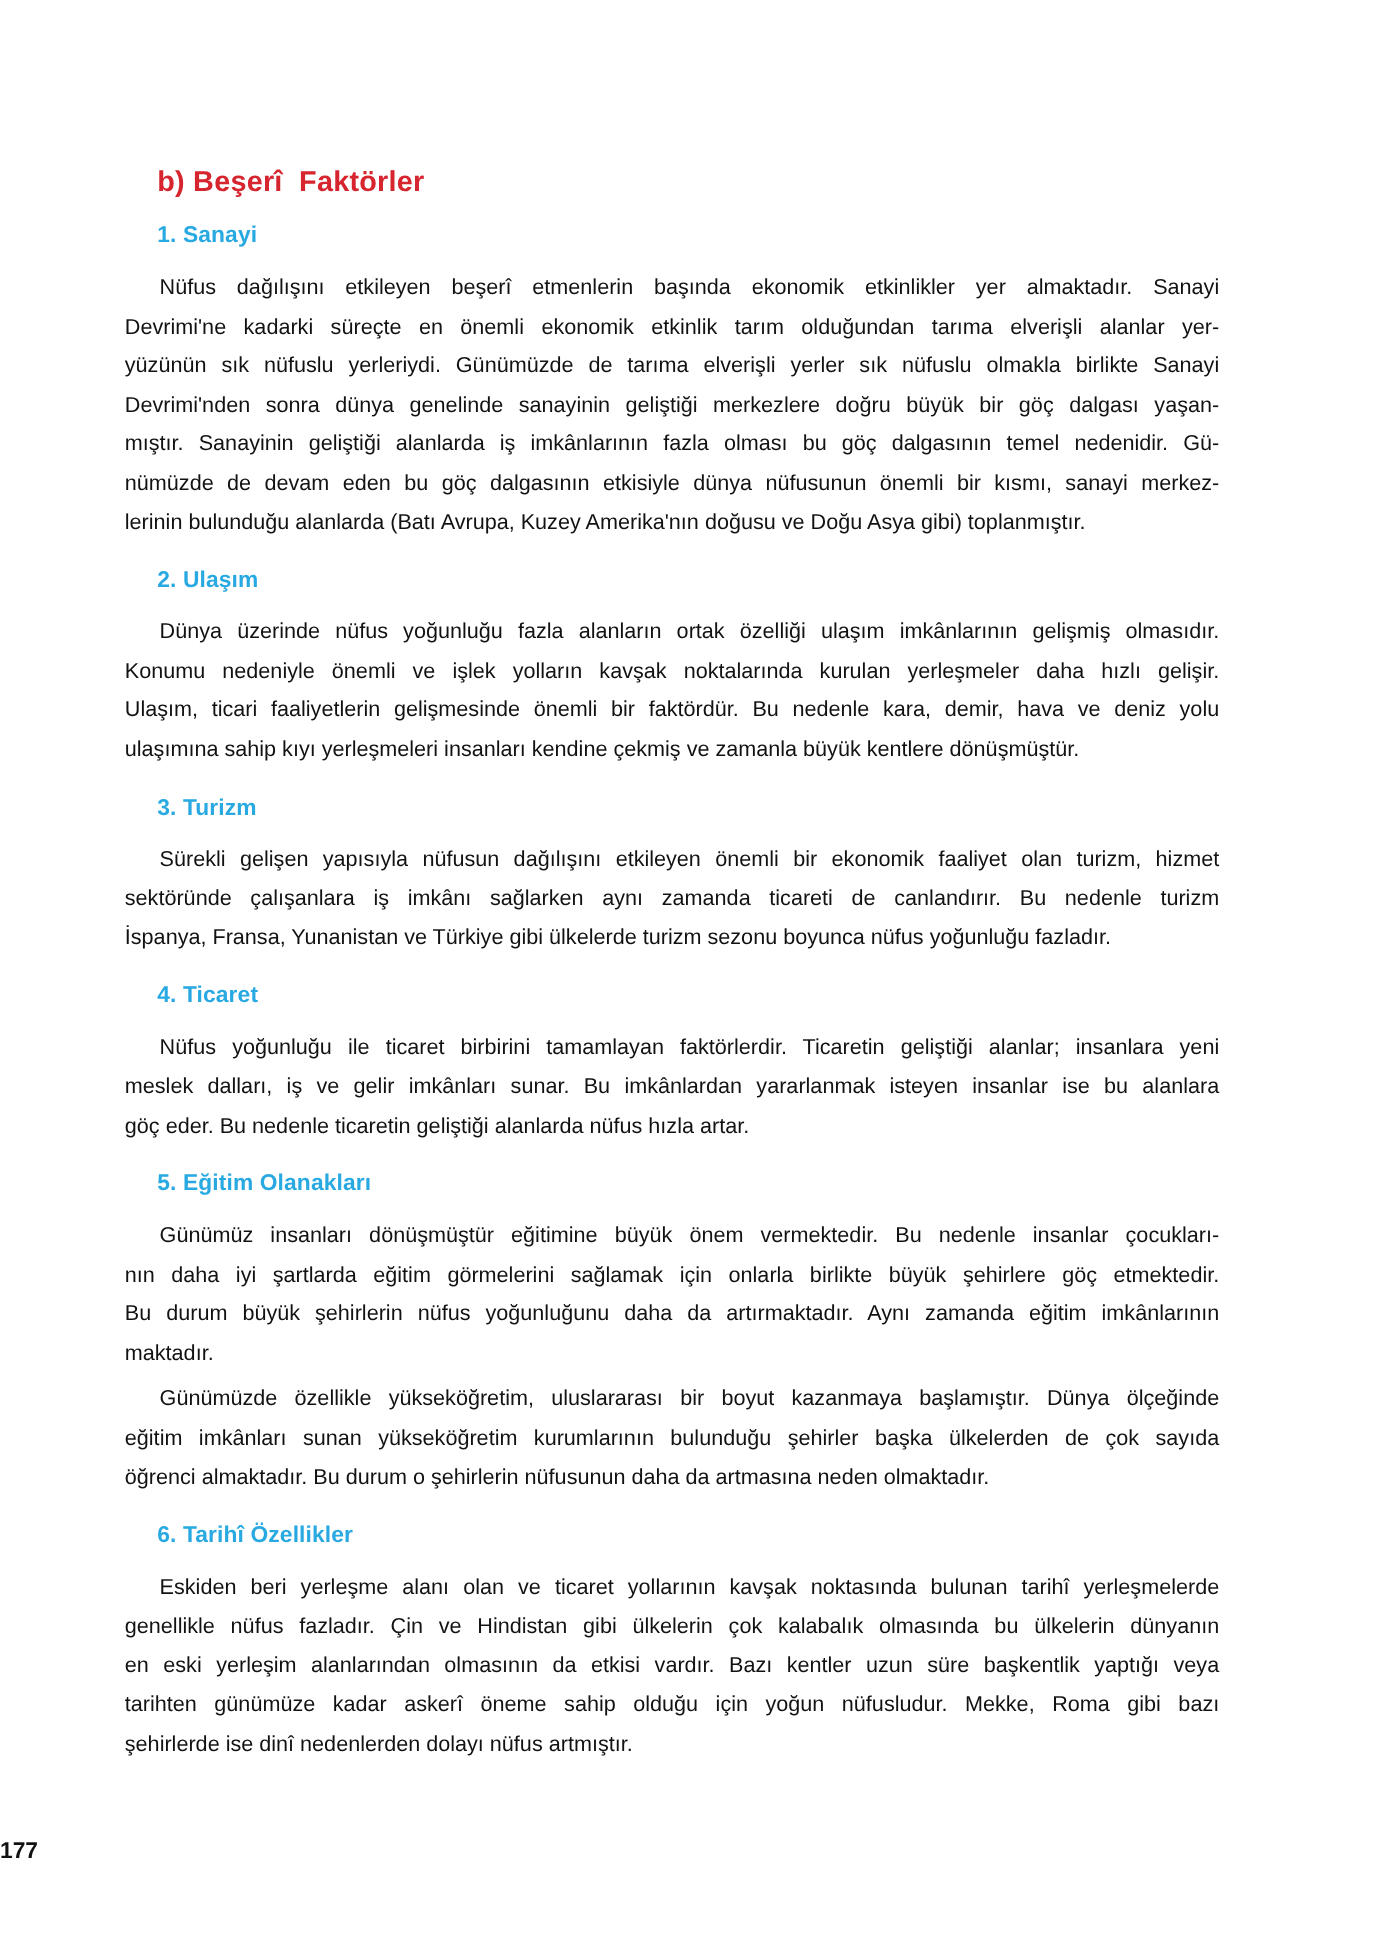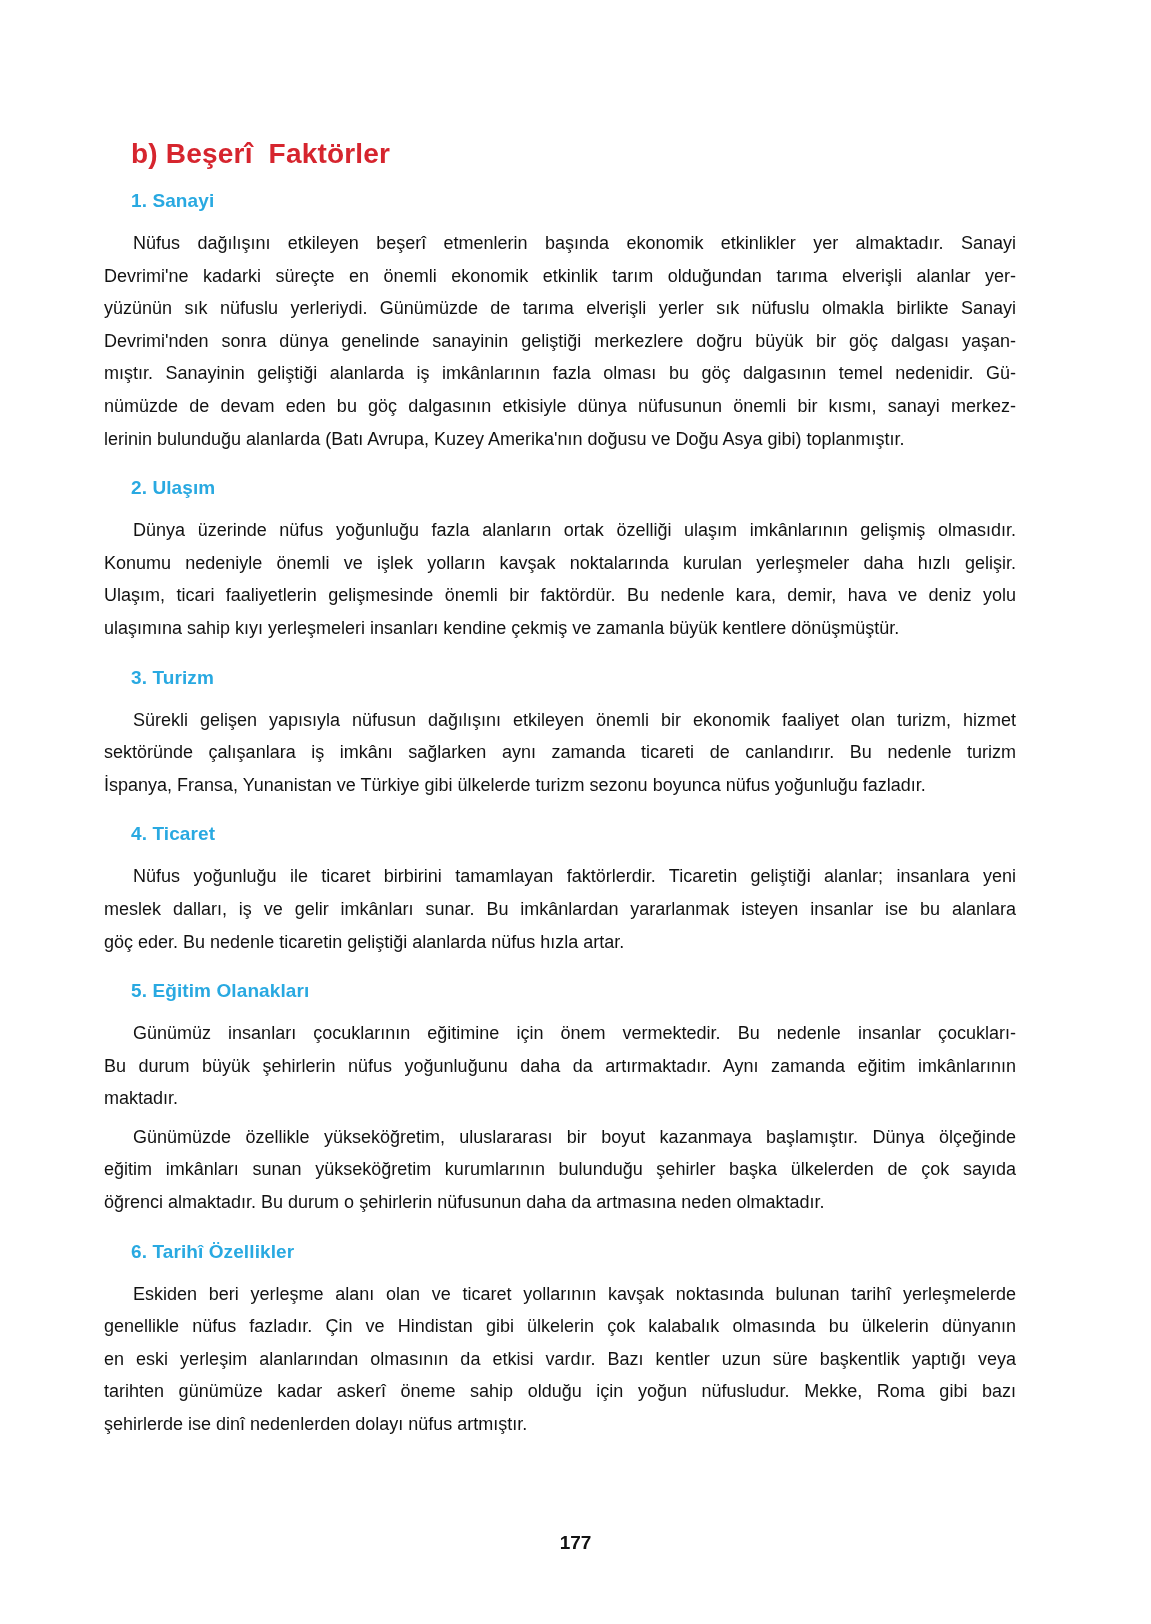--- a/index.html
+++ b/index.html
@@ -15,21 +15,21 @@
     color: var(--ink, #121212);
     overflow: hidden;
   }
   .content {
     position: absolute;
     left: 104px;
     top: 138px;
     width: 912px;
   }
   h1.main-heading {
-    font-size: 28px;
+    font-size: 24px;
     font-weight: bold;
     color: var(--red, #d6252e);
     margin: 0 0 14px 27px;
     white-space: pre-wrap;
     letter-spacing: 0.2px;
   }
   h2.section-heading {
     font-size: 19px;
     font-weight: bold;
     color: var(--blue, #29a9e1);
@@ -54,21 +54,21 @@
   }
   .line.last {
     text-align: right;
     text-align-last: left;
   }
   .footer-pagenum {
     position: absolute;
     top: 1532px;
     left: 0;
     width: 100%;
-    text-align: center;
+    text-align: left;
     font-size: 19px;
     font-weight: bold;
     color: #121212;
   }
 </style>
 </head>
 <body>
 
 <div class="content">
   <h1 class="main-heading">b) Beşerî  Faktörler</h1>
@@ -97,21 +97,22 @@
         <div class="line last">İspanya, Fransa, Yunanistan ve Türkiye gibi ülkelerde turizm sezonu boyunca nüfus yoğunluğu fazladır.</div>
       </div>
       <h2 class="section-heading">4. Ticaret</h2>
       <div class="paragraph">
         <div class="line first">Nüfus yoğunluğu ile ticaret birbirini tamamlayan faktörlerdir. Ticaretin geliştiği alanlar; insanlara yeni</div>
         <div class="line">meslek dalları, iş ve gelir imkânları sunar. Bu imkânlardan yararlanmak isteyen insanlar ise bu alanlara</div>
         <div class="line last">göç eder. Bu nedenle ticaretin geliştiği alanlarda nüfus hızla artar.</div>
       </div>
       <h2 class="section-heading">5. Eğitim Olanakları</h2>
       <div class="paragraph">
-        <div class="line first">Günümüz insanları çocuklarının eğitimine için önem vermektedir. Bu nedenle insanlar çocukları-</div>
+        <div class="line first">Günümüz insanları dönüşmüştür eğitimine büyük önem vermektedir. Bu nedenle insanlar çocukları-</div>
+        <div class="line">nın daha iyi şartlarda eğitim görmelerini sağlamak için onlarla birlikte büyük şehirlere göç etmektedir.</div>
         <div class="line">Bu durum büyük şehirlerin nüfus yoğunluğunu daha da artırmaktadır. Aynı zamanda eğitim imkânlarının</div>
         <div class="line last">maktadır.</div>
       </div>
       <div class="paragraph">
         <div class="line first">Günümüzde özellikle yükseköğretim, uluslararası bir boyut kazanmaya başlamıştır. Dünya ölçeğinde</div>
         <div class="line">eğitim imkânları sunan yükseköğretim kurumlarının bulunduğu şehirler başka ülkelerden de çok sayıda</div>
         <div class="line last">öğrenci almaktadır. Bu durum o şehirlerin nüfusunun daha da artmasına neden olmaktadır.</div>
       </div>
       <h2 class="section-heading">6. Tarihî Özellikler</h2>
       <div class="paragraph">

